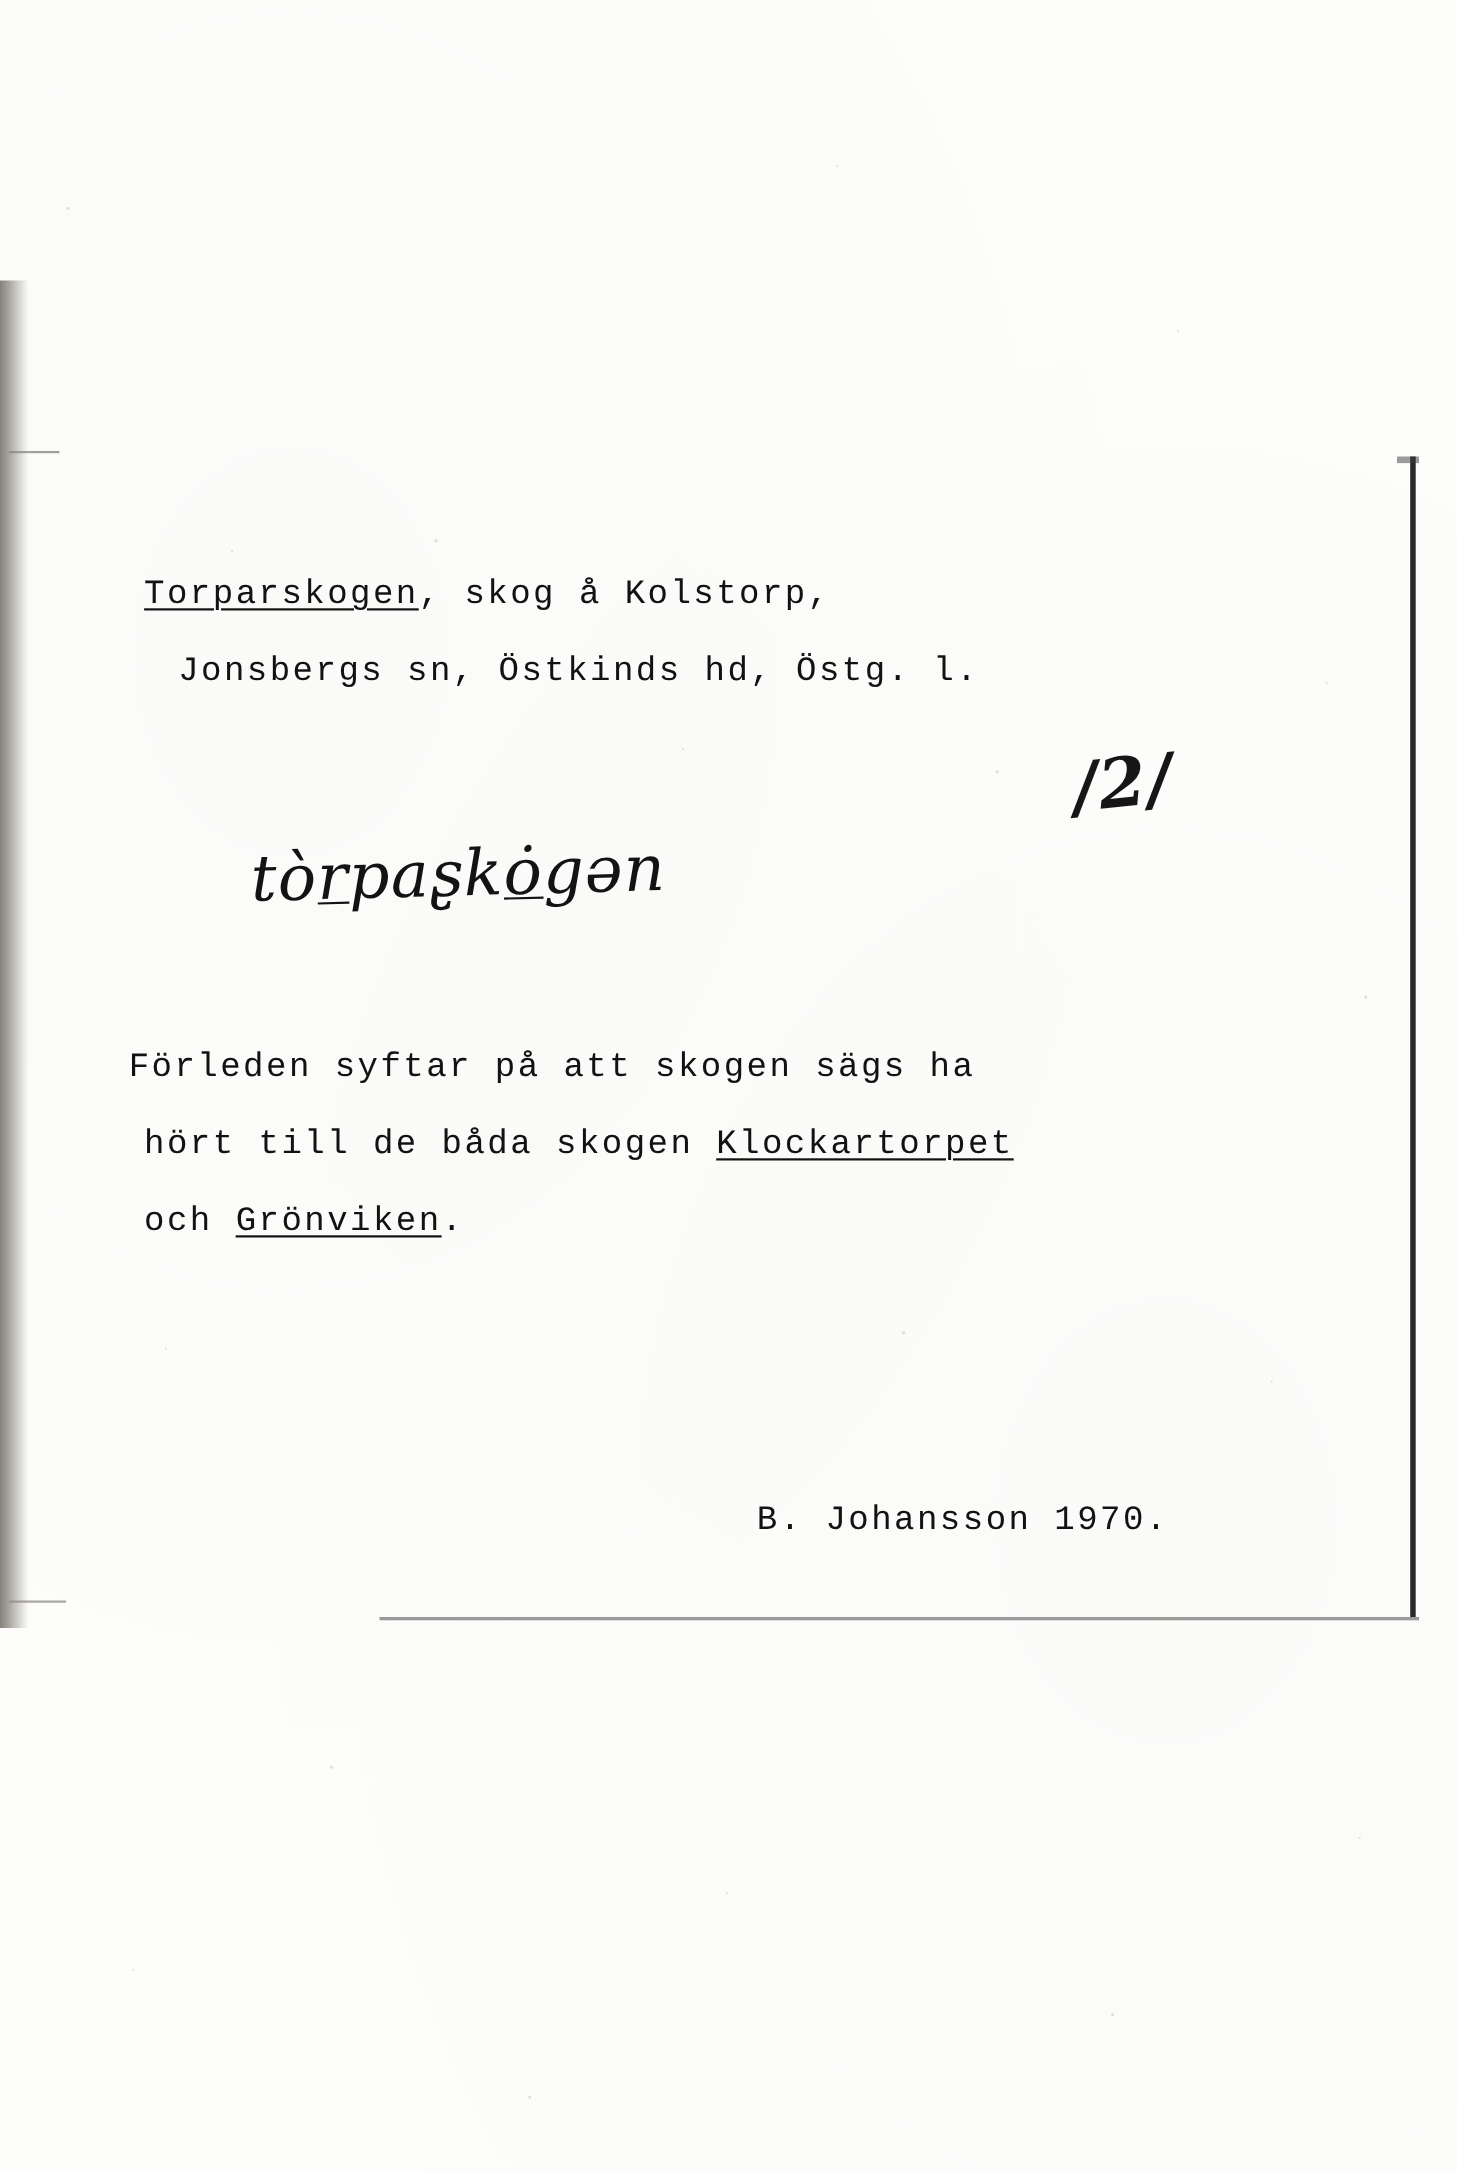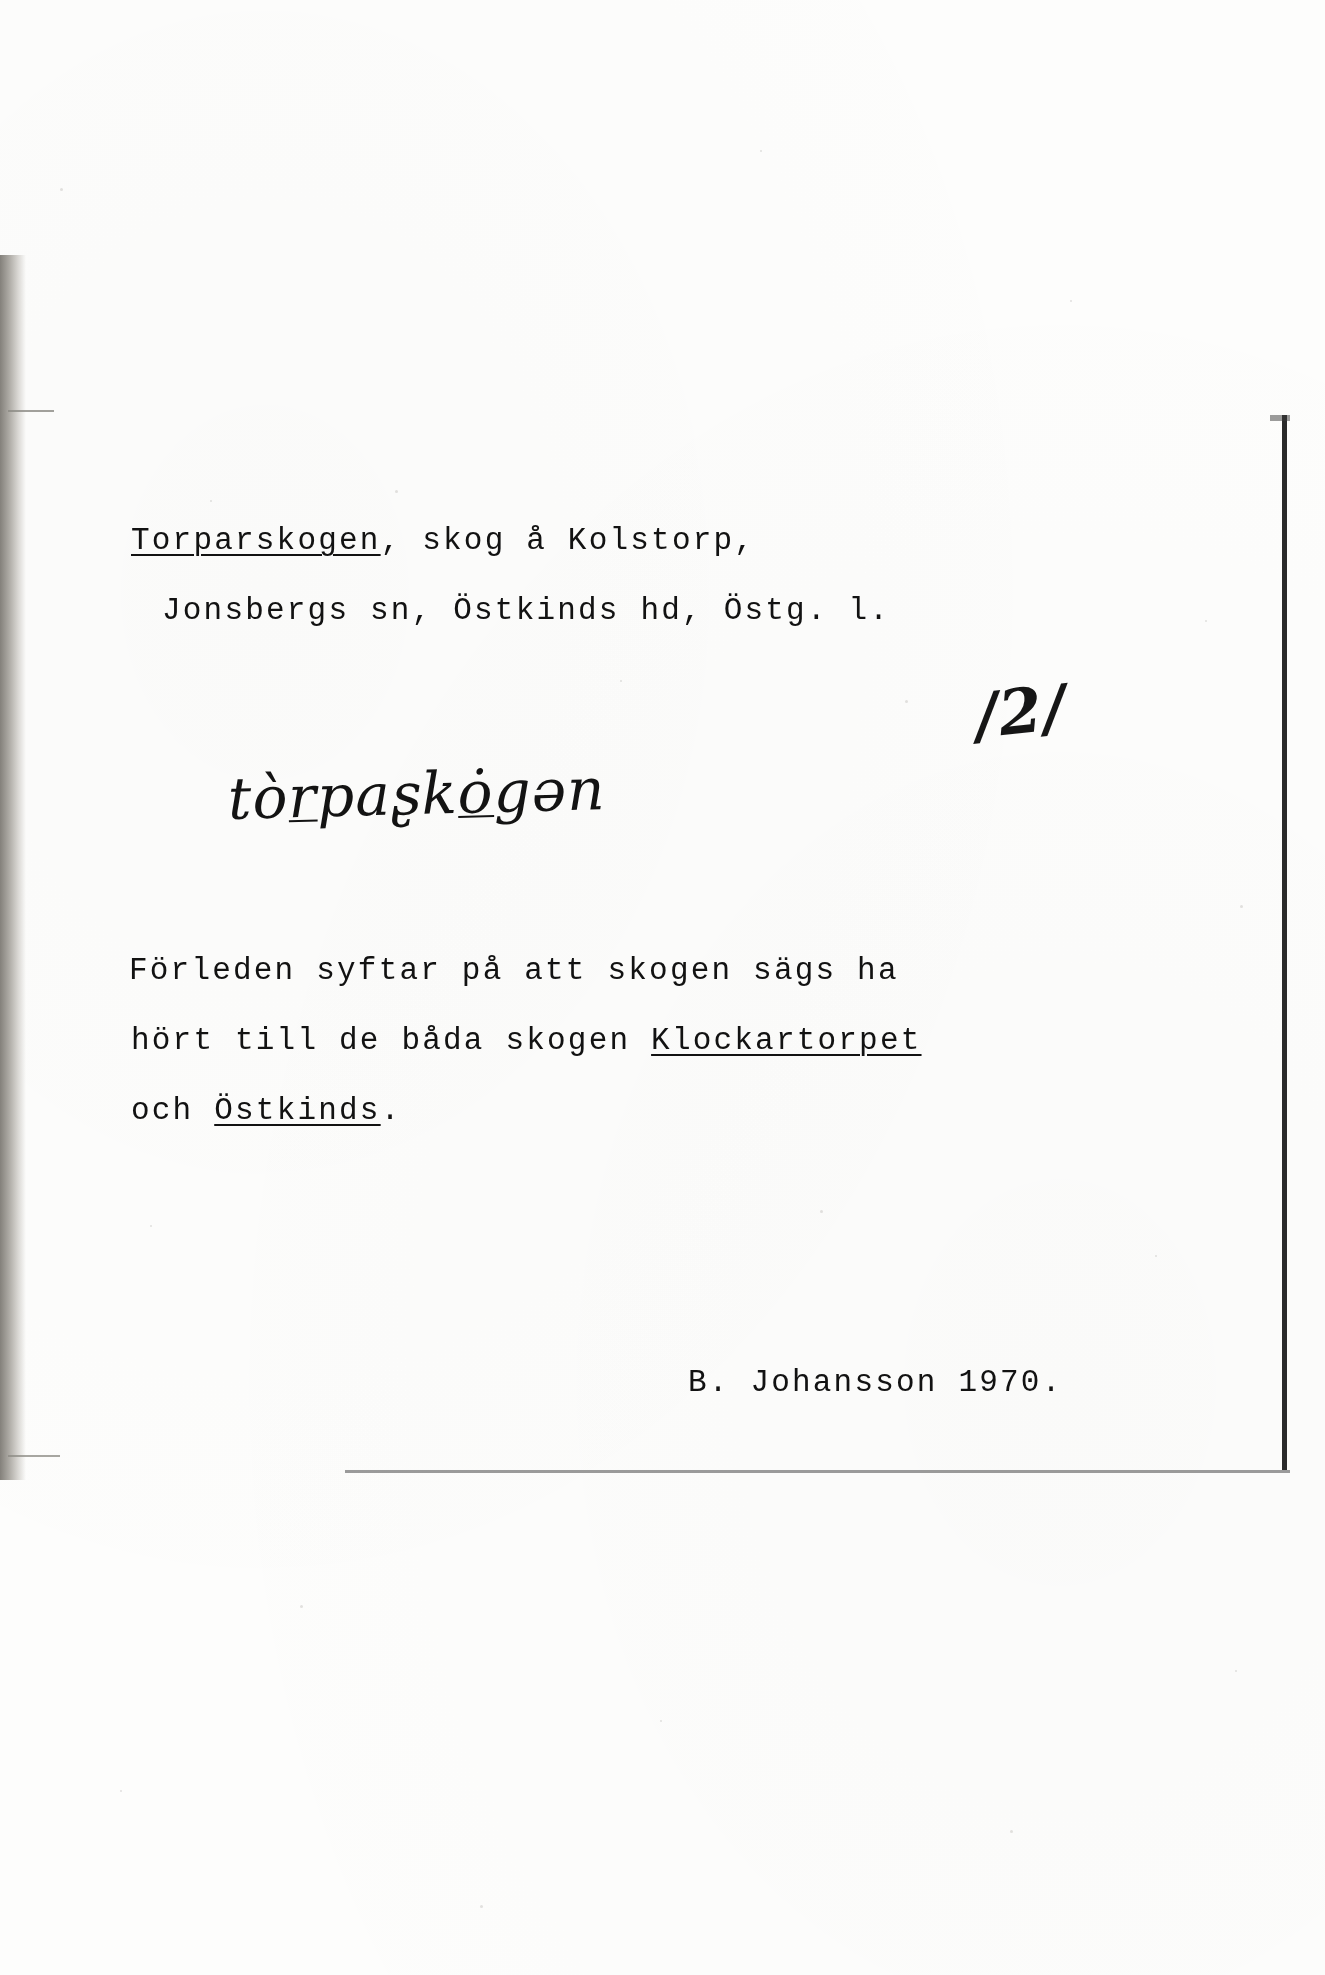--- a/index.html
+++ b/index.html
@@ -104,21 +104,21 @@
 
   #head-line1 { left: 131px; top: 525px; }
   #head-line2 { left: 131px; top: 595px; margin-left: 31px; }
 
   .u {
     text-decoration: underline;
     text-underline-offset: 5px;
     text-decoration-thickness: 2px;
   }
 
-  #body-line1 { left: 129px; top: 955px; }
+  #body-line1 { left: 117px; top: 955px; }
   #body-line2 { left: 131px; top: 1025px; }
   #body-line3 { left: 131px; top: 1095px; }
 
   #signature { left: 688px; top: 1367px; }
 
   
   #hand-number {
     position: absolute;
     left: 975px;
     top: 675px;
@@ -176,21 +176,21 @@
   <div class="typed" id="head-line2">Jonsbergs sn, Östkinds hd, Östg. l.</div>
 
   <div id="hand-number">/2/</div>
 
   <div id="hand-phonetic"><span>tò</span><span class="ul">r</span><span>pa</span><span>ʂk</span><span class="ul">ȯ</span><span>gǝn</span></div>
 
   <div class="typed" id="body-line1">Förleden syftar på att skogen sägs ha</div>
 
   <div class="typed" id="body-line2"><span>hört till de båda skogen </span><span class="u">Klockartorpet</span></div>
 
-  <div class="typed" id="body-line3"><span>och </span><span class="u">Östkinds</span><span>.</span></div>
+  <div class="typed" id="body-line3"><span>och </span><span class="u">Grönviken</span><span>.</span></div>
 
   <div class="typed" id="signature">B. Johansson 1970.</div>
 
   <div id="speckle">
     <span class="speck" style="left:60px;  top:188px; width:3px;  height:3px;"></span>
     <span class="speck" style="left:210px; top:500px; width:2px;  height:2px;"></span>
     <span class="speck" style="left:395px; top:490px; width:3px;  height:3px;"></span>
     <span class="speck" style="left:620px; top:680px; width:2px;  height:2px;"></span>
     <span class="speck" style="left:905px; top:700px; width:3px;  height:3px;"></span>
     <span class="speck" style="left:1205px;top:620px; width:2px;  height:2px;"></span>

